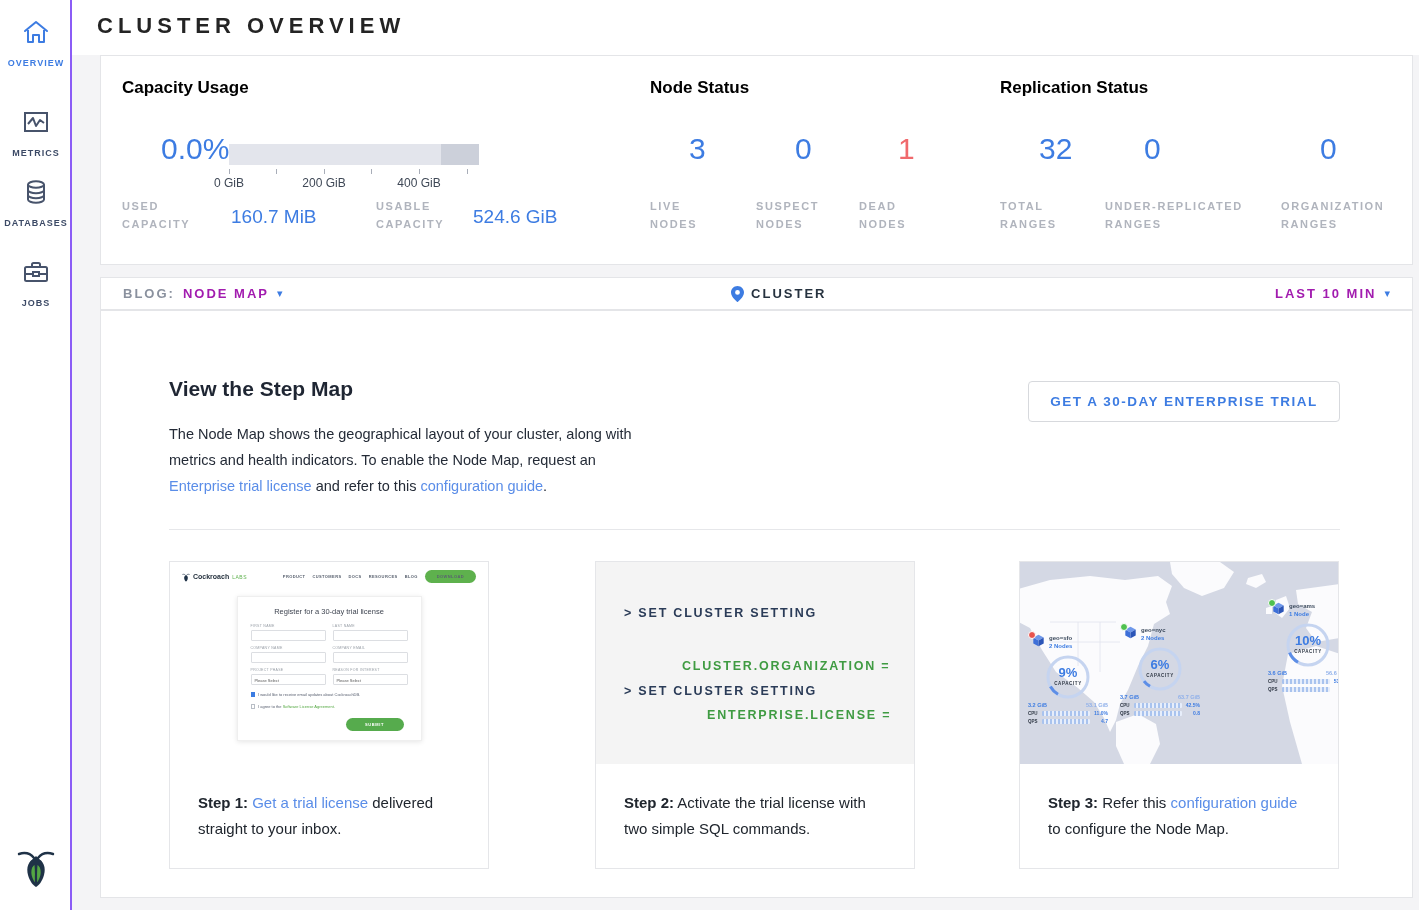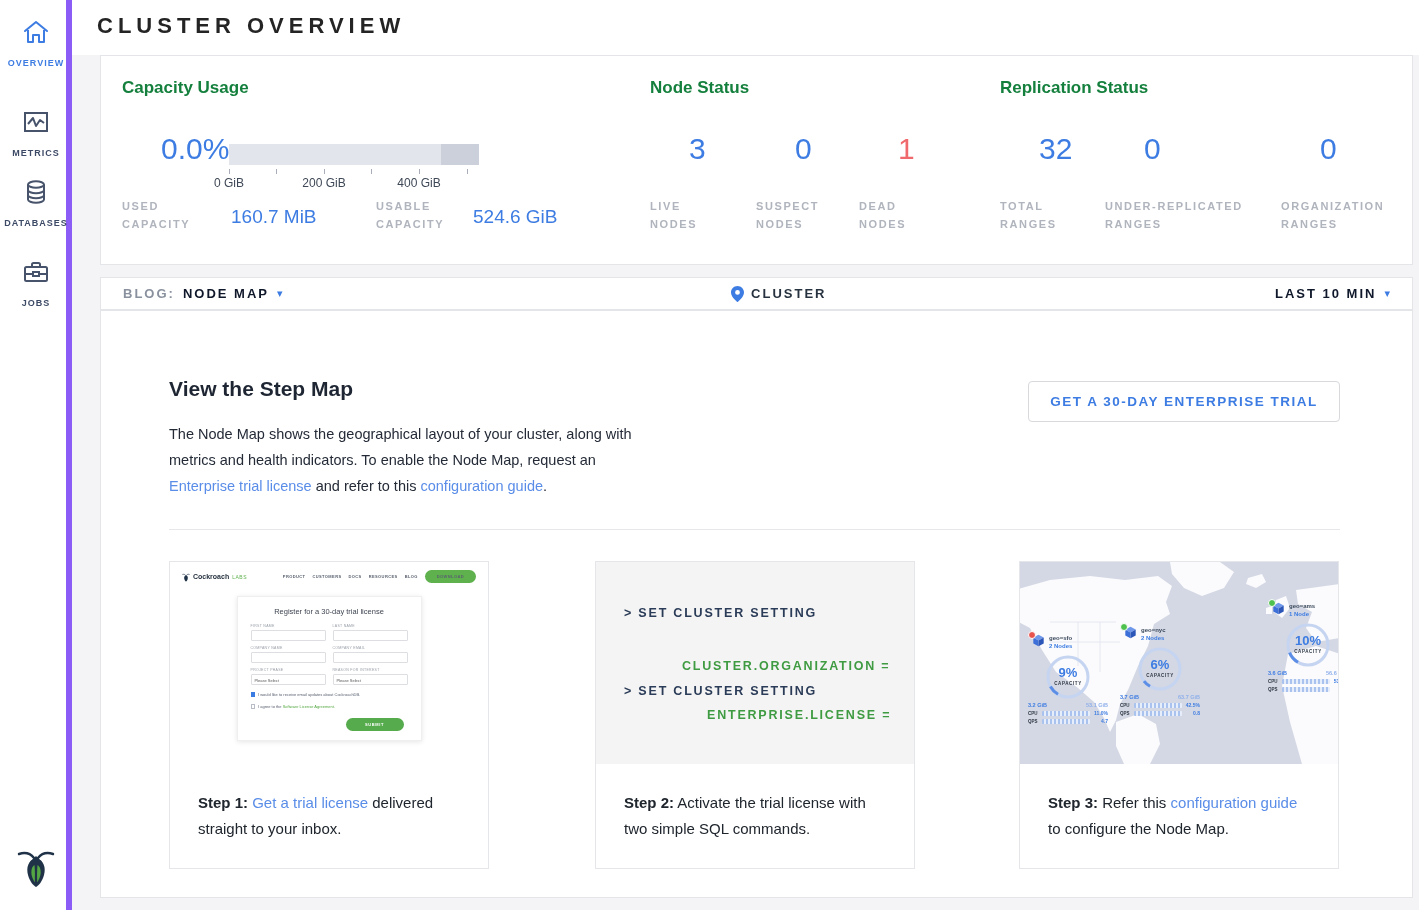--- a/index.html
+++ b/index.html
@@ -8,55 +8,55 @@
     font-family:"Liberation Sans", sans-serif;
     background:#f4f4f6;
     position:relative;
     overflow:hidden;
     color:#242b37;
   }
   .topband { position:absolute; left:0; top:0; width:1419px; height:55px; background:#ffffff; }
   
   .sidebar {
     position:absolute; left:0; top:0; width:72px; height:910px;
-    background:#ffffff; border-right:6px solid #8b5cf6; z-index:5;
+    background:#ffffff; border-right:2px solid #8b5cf6; z-index:5;
   }
   .nav-item { width:72px; text-align:center; position:absolute; cursor:pointer; }
   .nav-item .icn { display:block; margin:0 auto 6px; width:28px; height:28px; }
   .nav-item .lbl { font-size:9px; font-weight:bold; letter-spacing:1px; color:#3c4a66; }
   .nav-item.active .lbl { color:#3d7ce2; }
   .roach-logo { position:absolute; left:0; bottom:18px; width:72px; text-align:center; }
   
   .page-title {
     position:absolute; left:97px; top:13px;
     font-size:22px; font-weight:600; letter-spacing:5px; color:#242424;
   }
   
   .panel { position:absolute; background:#ffffff; border:1px solid #e4e5e8; }
   .stats-panel { left:100px; top:55px; width:1313px; height:210px; }
   .viewbar { left:100px; top:277px; width:1313px; height:33px; display:flex; align-items:center; padding:0 22px; }
   .main-panel { left:100px; top:310px; width:1313px; height:588px; }
 
-  .sec-title { position:absolute; font-size:17px; font-weight:600; color:#15803d; }
+  .sec-title { position:absolute; font-size:17px; font-weight:600; color:#000000; }
   .bignum { position:absolute; font-size:30px; color:#3d7ce2;margin-left:39px; }
   .bignum.red { color:#f0696c; }
   .mlabel { position:absolute; font-size:11px; font-weight:bold; letter-spacing:1.6px; color:#b0b4bd; line-height:18px; }
   .bigval { position:absolute; font-size:19px; color:#3d7ce2; }
 
   
   .capbar { position:absolute; left:128px; top:88px; width:250px; height:21px; background:#e3e5ec; }
   .capbar .darkseg { position:absolute; right:0; top:0; width:38px; height:21px; background:#ccd0da; }
   .tick { position:absolute; top:113px; width:1px; height:5px; background:#a8adb8; }
   .ticklbl { position:absolute; top:120px; font-size:12px; color:#3f4856; transform:translateX(-50%); white-space:nowrap; }
 
   
   .vb-left, .vb-right { display:flex; align-items:center; gap:8px; }
   .vb-center { flex:1; display:flex; justify-content:center; align-items:center; gap:7px; }
   .vb-key { font-size:13px; letter-spacing:2px; color:#8a919e; font-weight:bold; }
-  .vb-val { font-size:13px; letter-spacing:2px; color:#0f172a; font-weight:bold; cursor:pointer; }
+  .vb-val { font-size:13px; letter-spacing:2px; color:#a21caf; font-weight:bold; cursor:pointer; }
   .caret { color:#3d7ce2; font-size:11px; }
   .vb-cluster { font-size:13px; letter-spacing:2px; color:#26323f; font-weight:bold; }
 
   
   .nm-heading { position:absolute; left:68px; top:66px; font-size:21px; font-weight:600; color:#1f2633; }
   .nm-para { position:absolute; left:68px; top:110px; width:470px; font-size:14.5px; line-height:26px; color:#242b37; }
   a.blue-link { color:#5a8de8; text-decoration:none; cursor:pointer; }
   .trial-btn {
     position:absolute; left:927px; top:70px; width:312px; height:41px;
     background:#ffffff; border:1px solid #d7d9dd; border-radius:4px;

